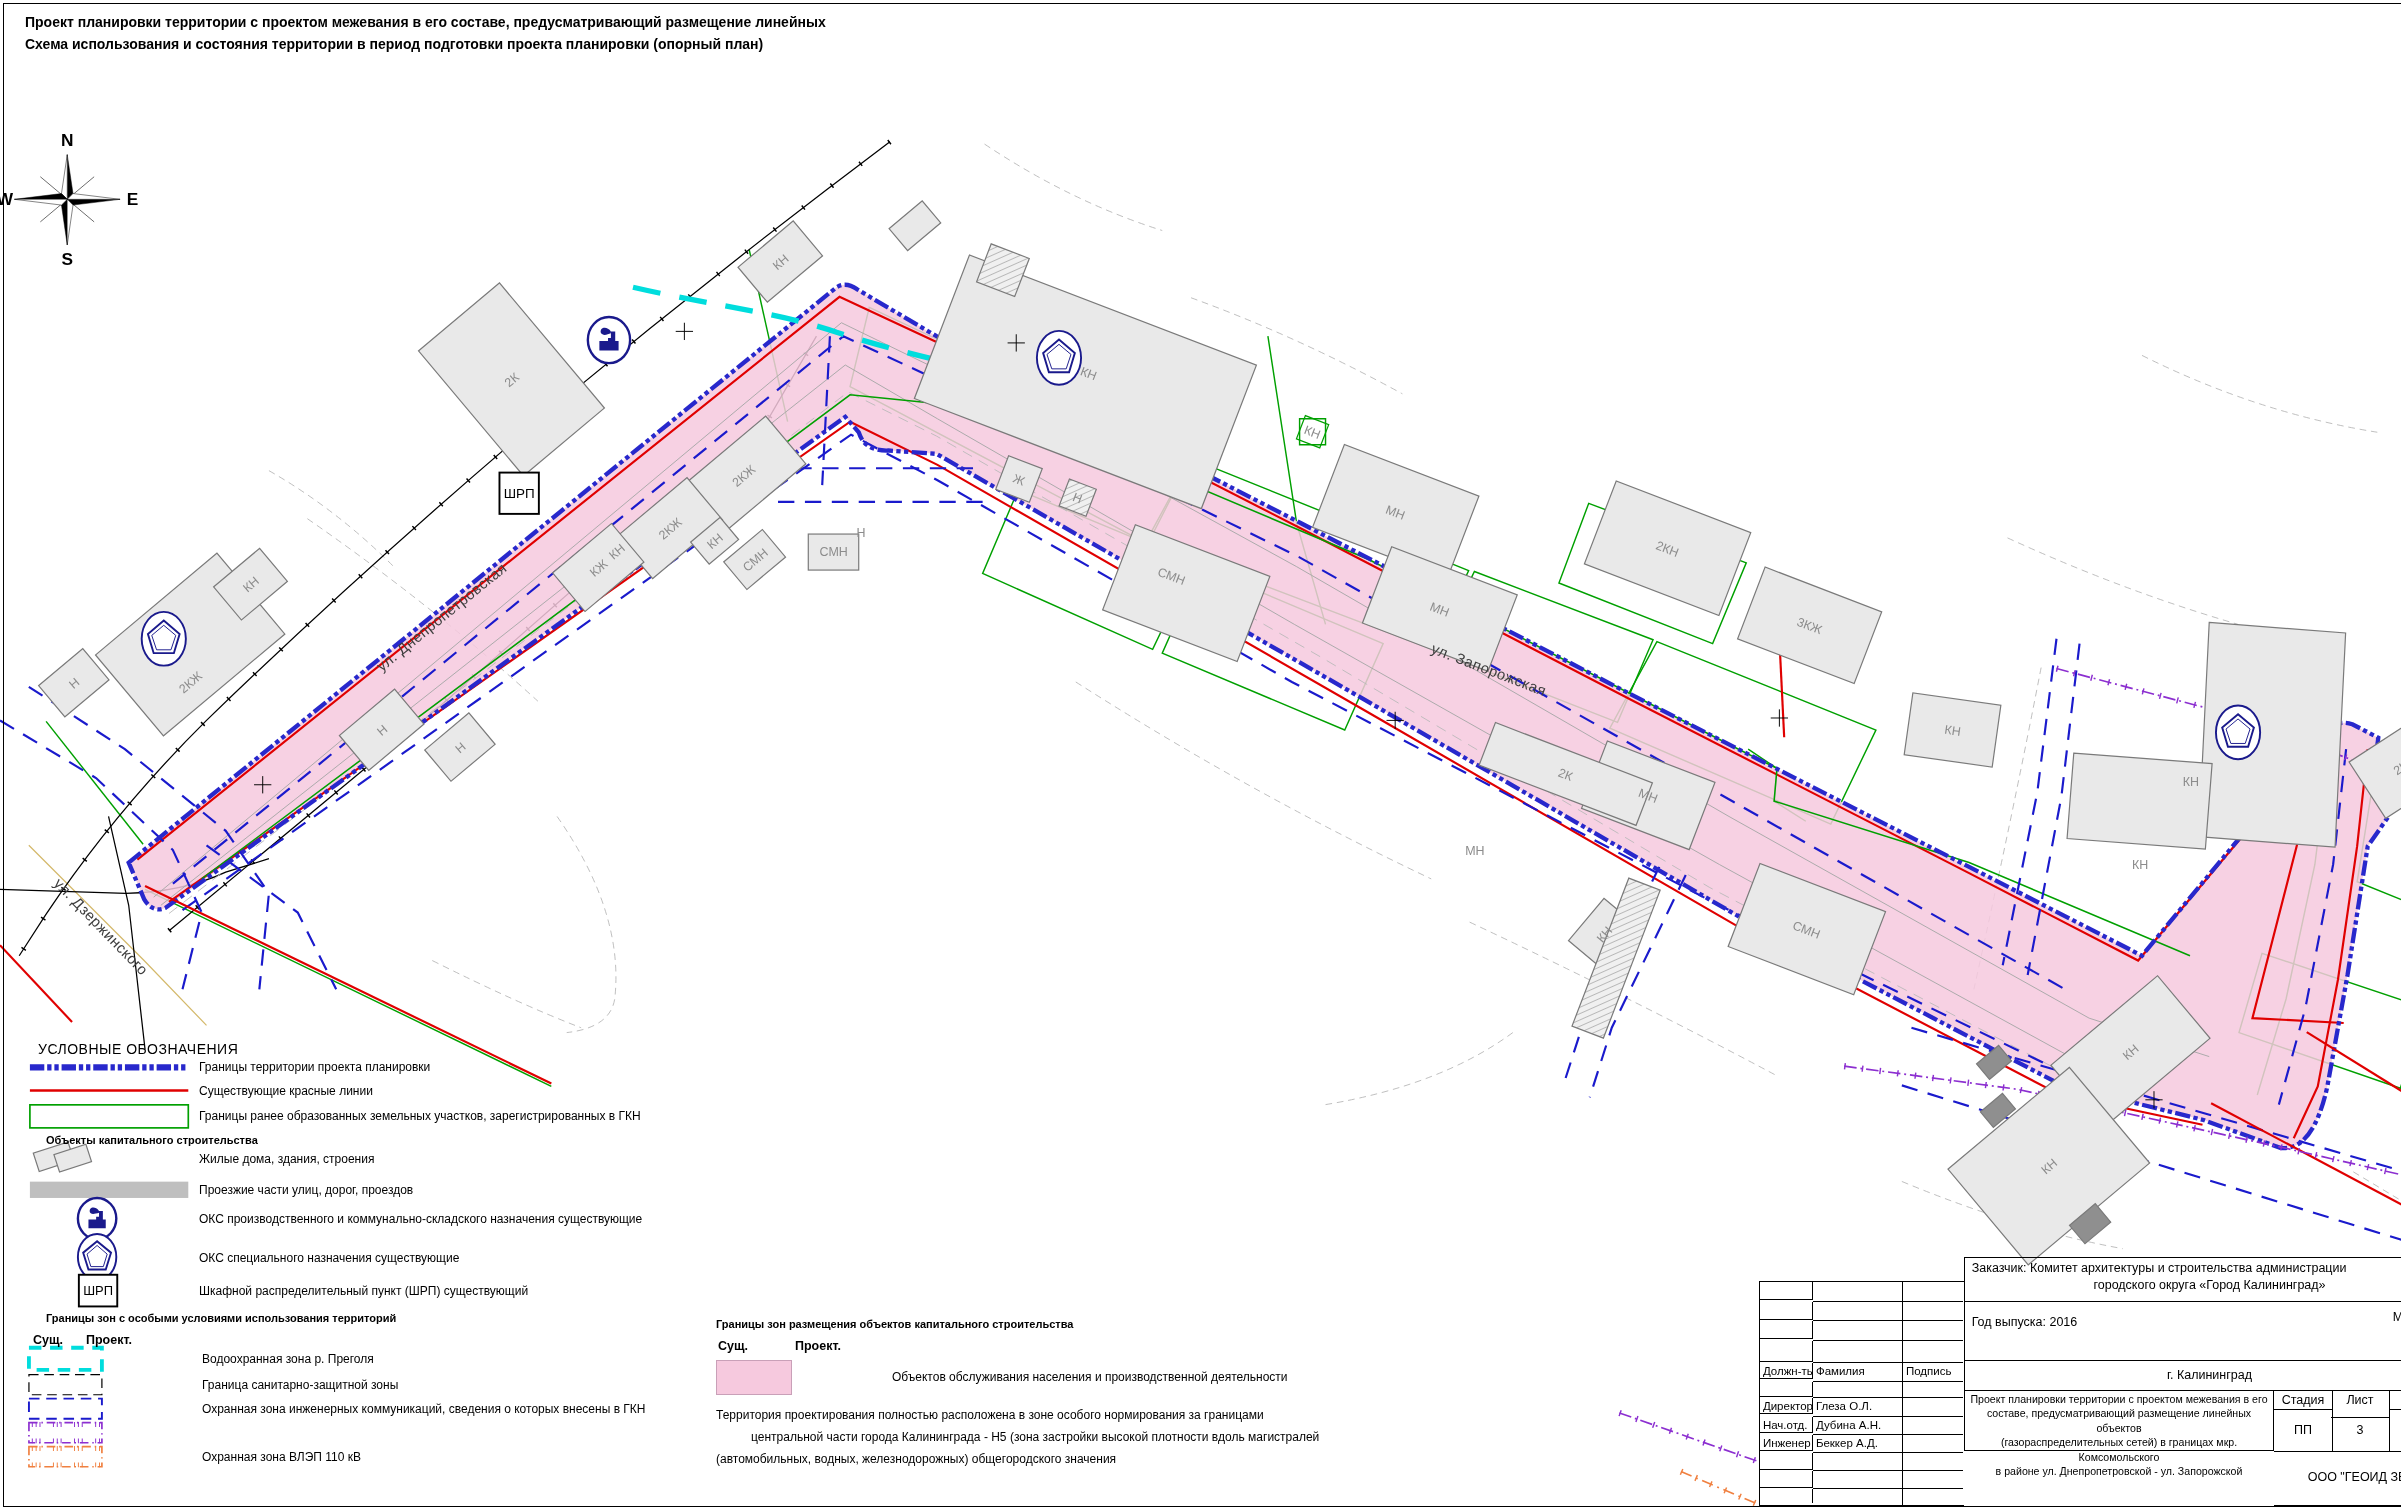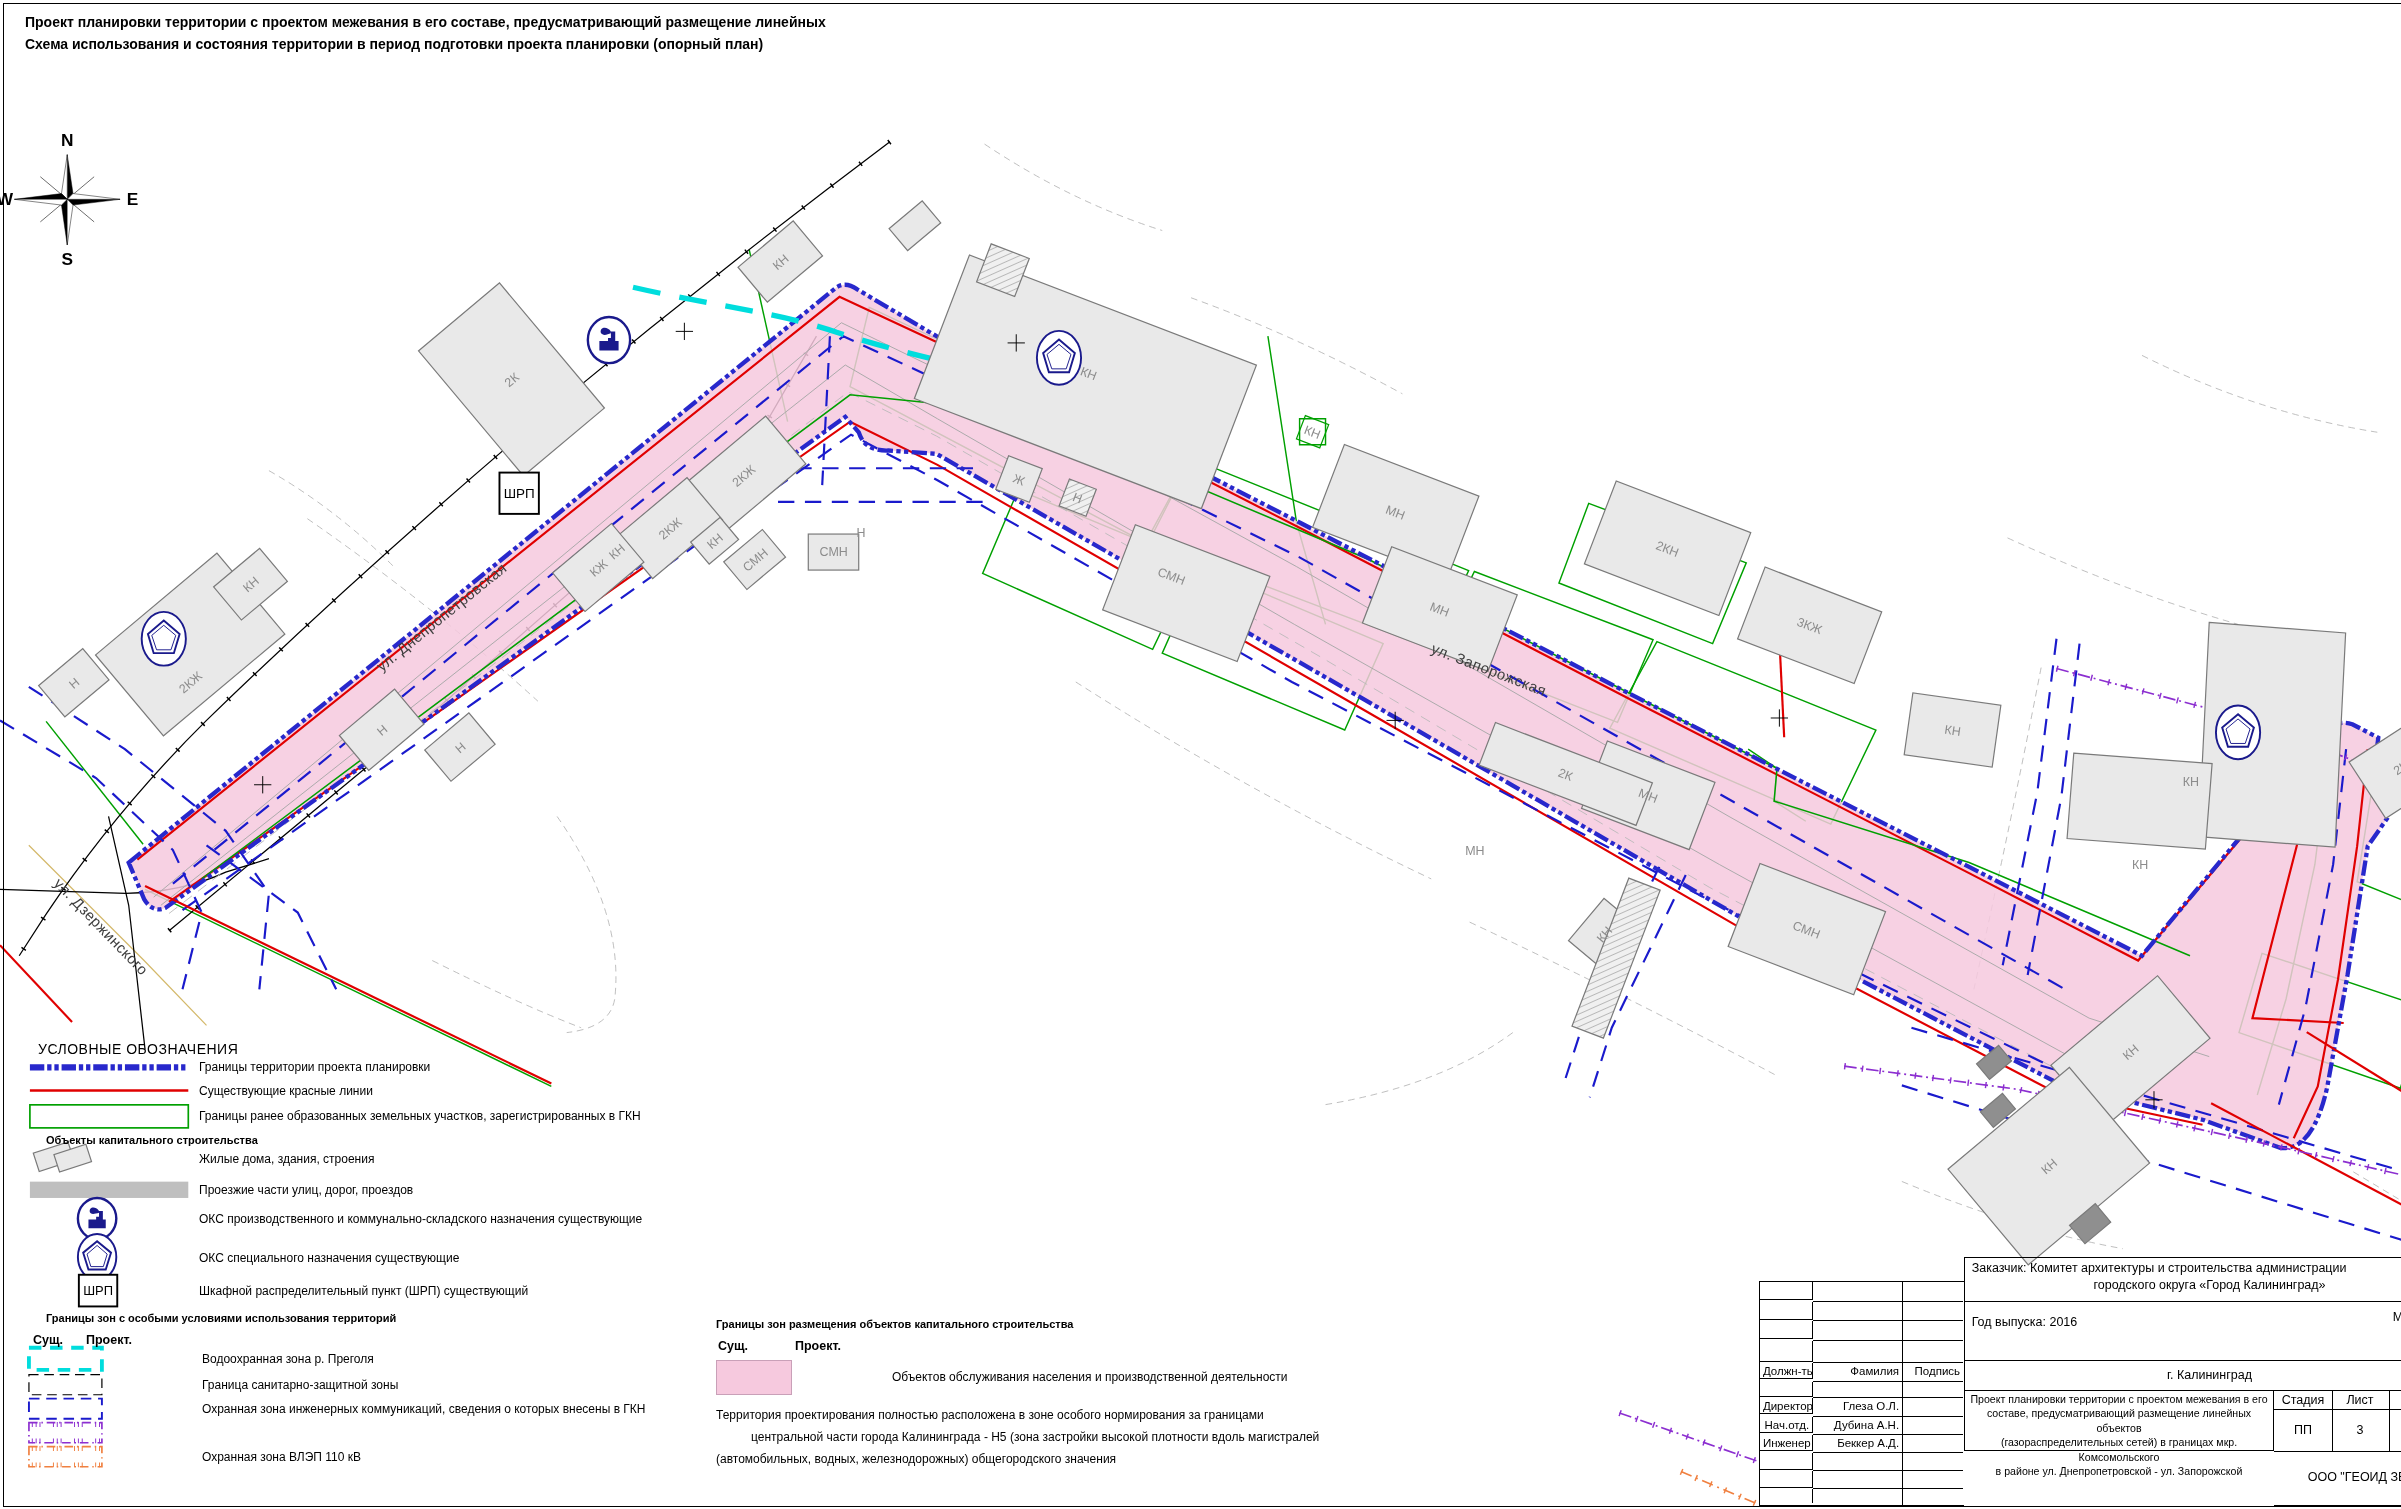--- a/index.html
+++ b/index.html
@@ -419,32 +419,32 @@
   </div>
 
   <div class="abs tb-box tb-small" style="left:1964px;top:1390px;width:310px;height:61px;border-top:none;text-align:center;padding-top:1.9px;">
     <div>Проект планировки территории с проектом межевания в его</div>
     <div>составе, предусматривающий размещение линейных объектов</div>
     <div>(газораспределительных сетей) в границах мкр. Комсомольского</div>
     <div>в районе ул. Днепропетровской - ул. Запорожской</div>
   </div>
 
   <div class="abs tb-box tb-text" style="left:2274px;top:1390px;width:59px;height:20px;border-top:none;border-left:none;text-align:center;padding-top:2.9px;"><span>Стадия</span></div>
-  <div class="abs tb-box tb-text" style="left:2331px;top:1390px;width:59px;height:20px;border-top:none;border-left:none;text-align:center;padding-top:2.9px;"><span>Лист</span></div>
+  <div class="abs tb-box tb-text" style="left:2331px;top:1390px;width:59px;height:28px;border-top:none;border-left:none;text-align:center;padding-top:2.9px;"><span>Лист</span></div>
   <div class="abs tb-box tb-text" style="left:2389px;top:1390px;width:66px;height:20px;border-top:none;border-left:none;text-align:center;padding-top:2.9px;"><span>Листов</span></div>
   <div class="abs tb-box tb-text" style="left:2274px;top:1410px;width:59px;height:42px;border-top:none;border-left:none;text-align:center;padding-top:13.4px;"><span>ПП</span></div>
   <div class="abs tb-box tb-text" style="left:2331px;top:1410px;width:59px;height:42px;border-top:none;border-left:none;text-align:center;padding-top:13.4px;"><span>3</span></div>
   <div class="abs tb-box tb-text" style="left:2389px;top:1410px;width:66px;height:42px;border-top:none;border-left:none;text-align:center;padding-top:13.4px;"></div>
 
 
   <div class="abs tb-box tb-text" style="left:2274px;top:1451px;width:182px;height:55px;border-top:none;border-left:none;text-align:center;padding-top:19px;">
     <span>ООО "ГЕОИД ЗЕМ"</span>
   </div>
 
-  <div class="abs tb-box tb-grid" style="left:1759px;top:1281px;width:205px;height:225px;border-right:none;text-align:right;">
+  <div class="abs tb-box tb-grid" style="left:1759px;top:1281px;width:205px;height:225px;border-right:none;">
     <div style="height:18px;"></div>
       <div></div>
       <div></div>
     <div style="height:18px;"></div>
       <div></div>
       <div></div>
     <div style="height:18px;"></div>
       <div></div>
       <div></div>
     <div style="height:20.7px;"></div>

